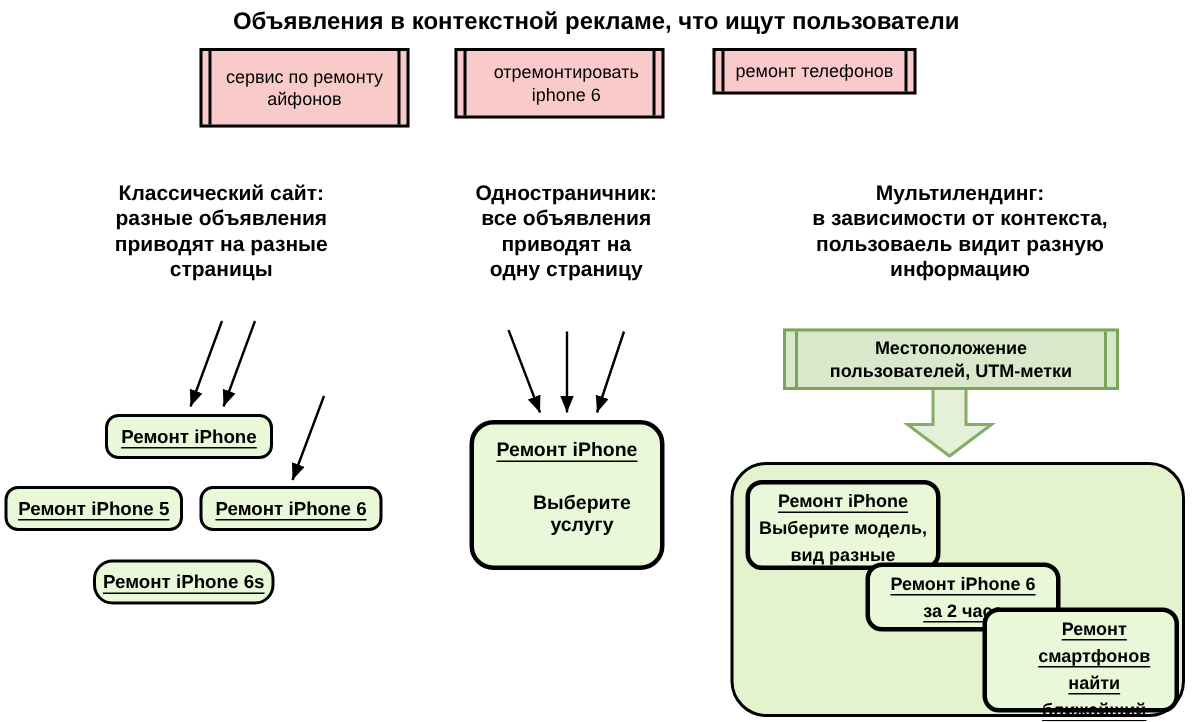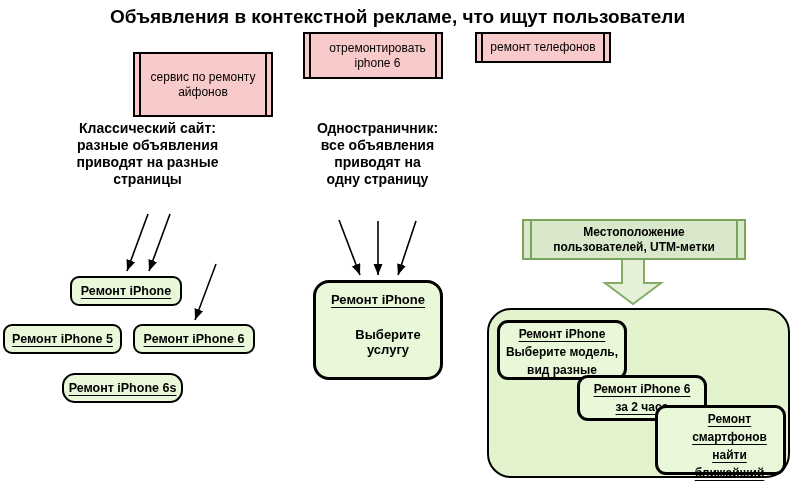--- a/index.html
+++ b/index.html
@@ -4,21 +4,21 @@
 <style>
   html,body { margin:0; padding:0; background:#ffffff; }
   .canvas {
     position:relative; width:795px; height:481px; overflow:hidden;
     background:#ffffff;
     font-family:"Liberation Sans", sans-serif;
     color:#000;
   }
   .title {
     position:absolute; left:0; right:0; top:6px;
-    text-align:center; font-size:19px; font-weight:bold;
+    text-align:center; font-size:16px; font-weight:bold;
   }
   
   .query-box {
     position:absolute; box-sizing:border-box;
     background:var(--query-fill,#f9caca); border:2px solid #000;
     display:flex; align-items:center; justify-content:center;
     text-align:center; font-size:12px; line-height:15px; padding:0 10px;
   }
   .query-box::before, .query-box::after {
     content:""; position:absolute; top:0; bottom:0; width:2px; background:#000;
@@ -99,38 +99,42 @@
       <line x1="339" y1="220" x2="360" y2="275" marker-end="url(#ah)"></line>
       <line x1="378" y1="221" x2="378" y2="275" marker-end="url(#ah)"></line>
       <line x1="416" y1="221" x2="398" y2="275" marker-end="url(#ah)"></line>
     </g>
 
     <polygon points="622,259 644,259 644,283 661,283 633,304 605,283 622,283" fill="#e4f0d7" stroke="#85ad68" stroke-width="2"></polygon>
   </svg>
 
   <div class="title">Объявления в контекстной рекламе, что ищут пользователи</div>
 
-  <div class="query-box" style="left:133px; top:32px; width:140px; height:65px;margin-top:20px;">
+  <div class="query-box" style="left:133px; top:32px; width:140px; height:53px;">
     <span>сервис по ремонту айфонов</span>
   </div>
   <div class="query-box" style="left:303px; top:32px; width:140px; height:47px;padding-left:19px;">
     <span>отремонтировать iphone 6</span>
   </div>
   <div class="query-box" style="left:475px; top:32px; width:136px; height:31px;">
     <span>ремонт телефонов</span>
   </div>
 
   <div class="col-header" style="left:40px; top:120px; width:215px;">Классический сайт:
 разные объявления
 приводят на разные
 страницы</div>
   <div class="col-header" style="left:290px; top:120px; width:175px;">Одностраничник:
 все объявления
 приводят на
 одну страницу</div>
+  <div class="col-header" style="left:495px; top:120px; width:290px;">Мультилендинг:
+в зависимости от контекста,
+пользоваель видит разную
+информацию</div>
 
   <div class="landing-box" style="left:70px; top:276px; width:112px; height:30px;">
     <span class="u">Ремонт iPhone</span>
   </div>
   <div class="landing-box" style="left:3px; top:324px; width:119px; height:30px;">
     <span class="u">Ремонт iPhone 5</span>
   </div>
   <div class="landing-box" style="left:133px; top:324px; width:122px; height:30px;">
     <span class="u">Ремонт iPhone 6</span>
   </div>

